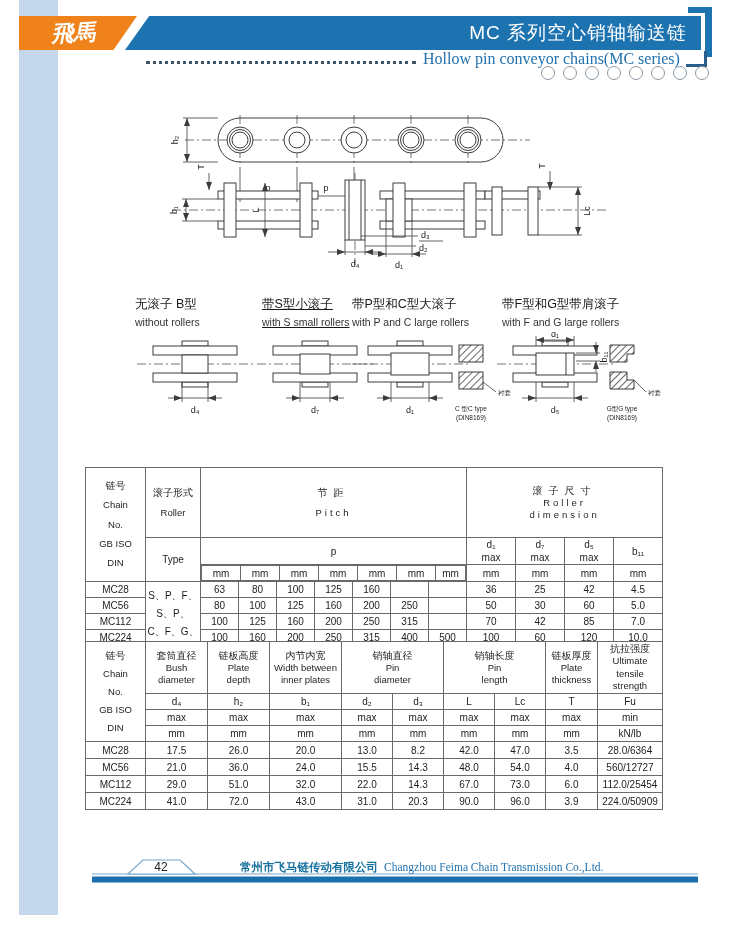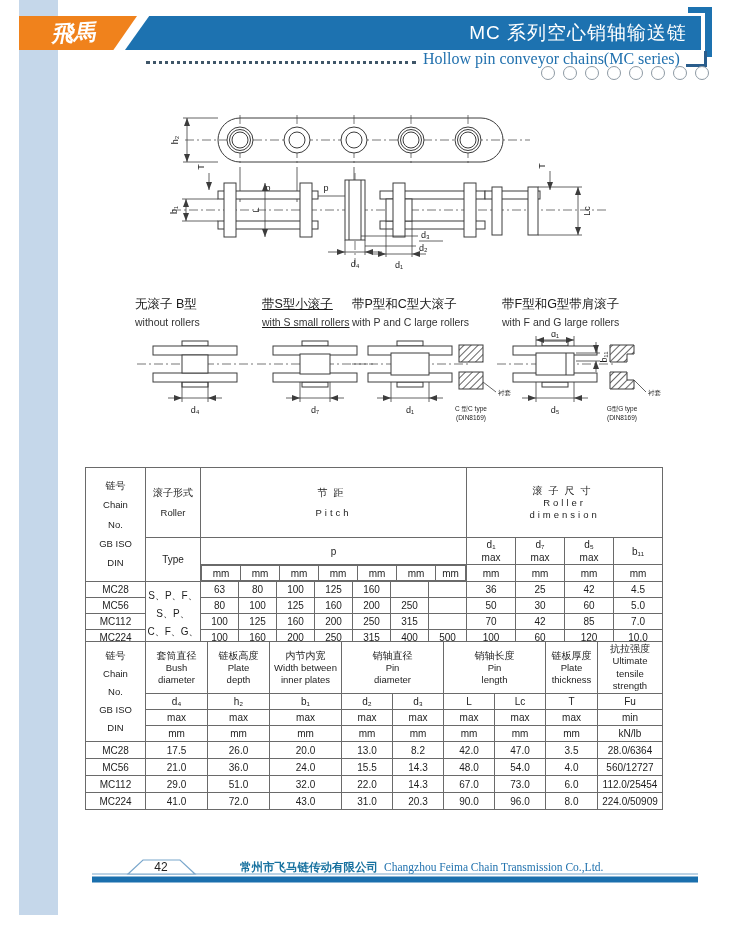--- a/index.html
+++ b/index.html
@@ -569,21 +569,21 @@
     </tr>
     <tr style="height:17px;">
       <td>MC224</td>
       <td>41.0</td>
       <td>72.0</td>
       <td>43.0</td>
       <td>31.0</td>
       <td>20.3</td>
       <td>90.0</td>
       <td>96.0</td>
-      <td>8.0</td>
+      <td>3.9</td>
       <td>224.0/50909</td>
     </tr>
   </tbody>
     </table>
 
   <svg class="abs" style="left:85px;top:853px;" width="620" height="34" viewBox="0 0 620 34">
     <line x1="7" y1="21" x2="613" y2="21" stroke="#7aa7cc" stroke-width="1.2"></line>
     <path d="M43,21 L58,7 L95,7 L110,21 Z" fill="#fff" stroke="#7aa7cc" stroke-width="1.2"></path>
     <text x="76" y="18" text-anchor="middle" font-size="12" fill="#222" style="font-family:'Liberation Sans','DejaVu Sans',sans-serif;">42</text>
     <rect x="7" y="23.5" width="606" height="6" fill="#1a6fad"></rect>

